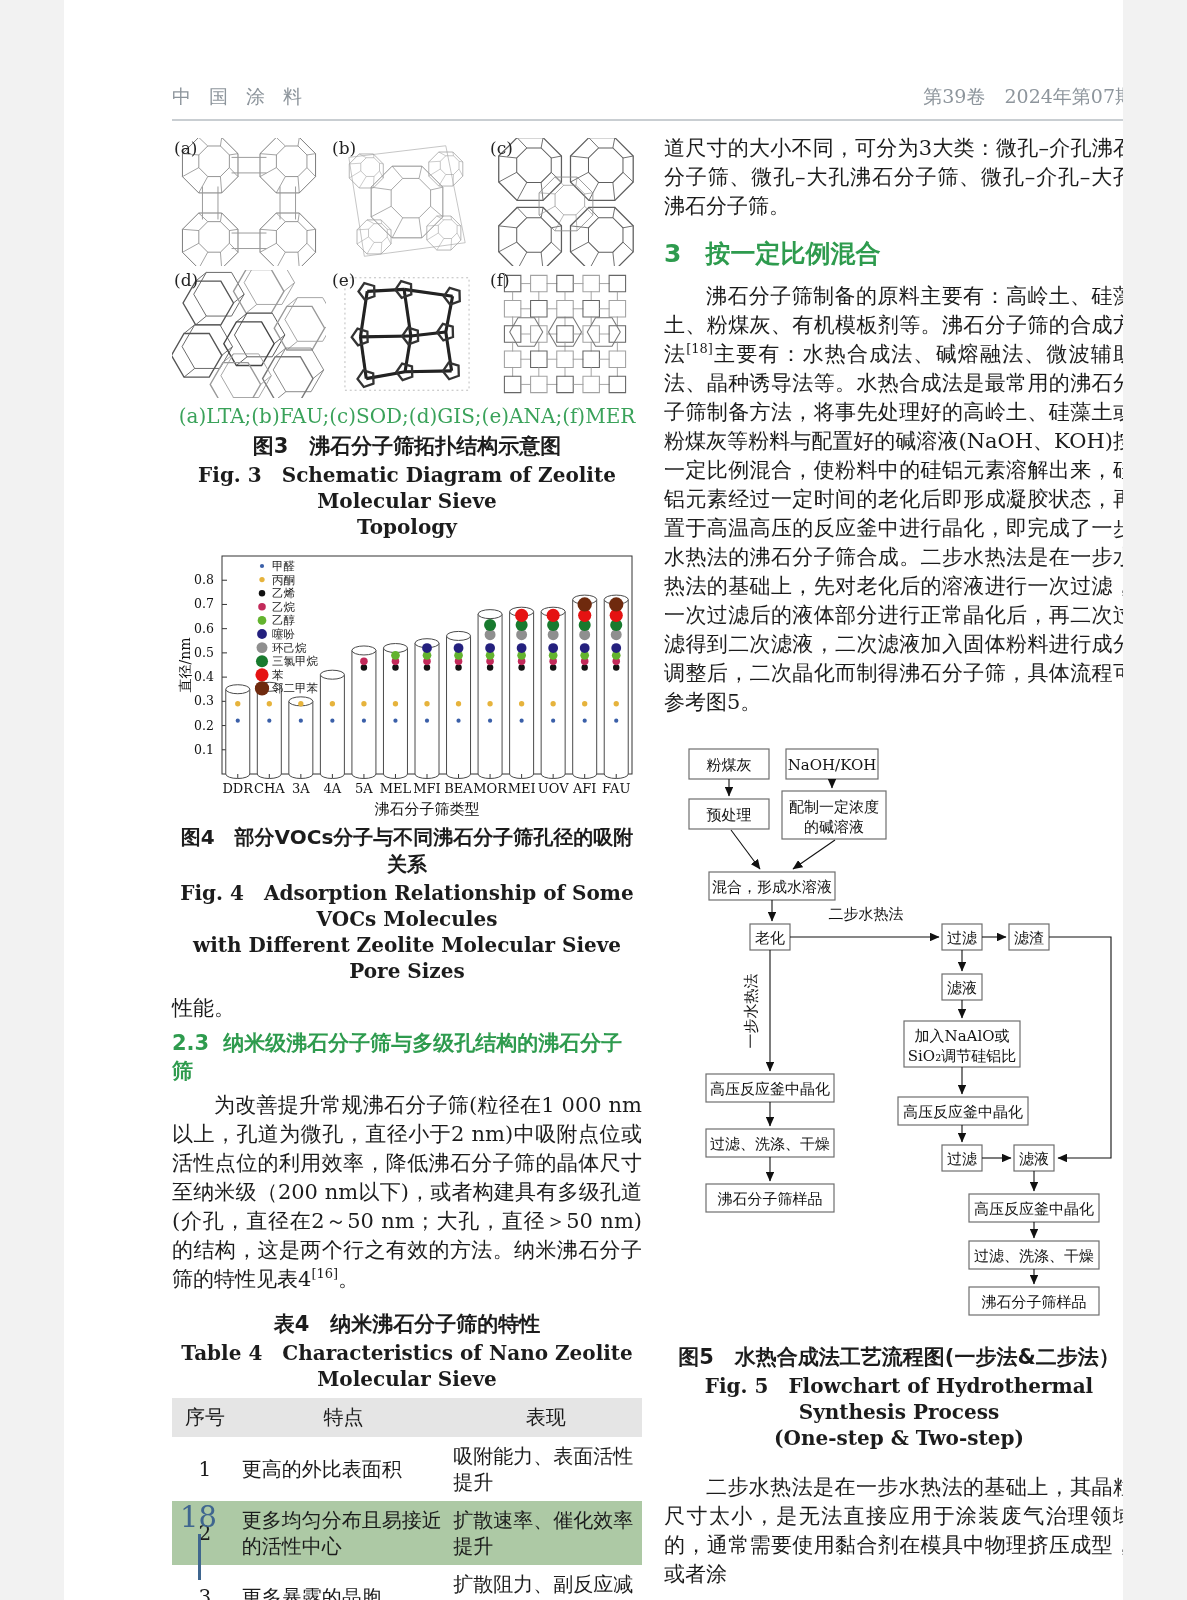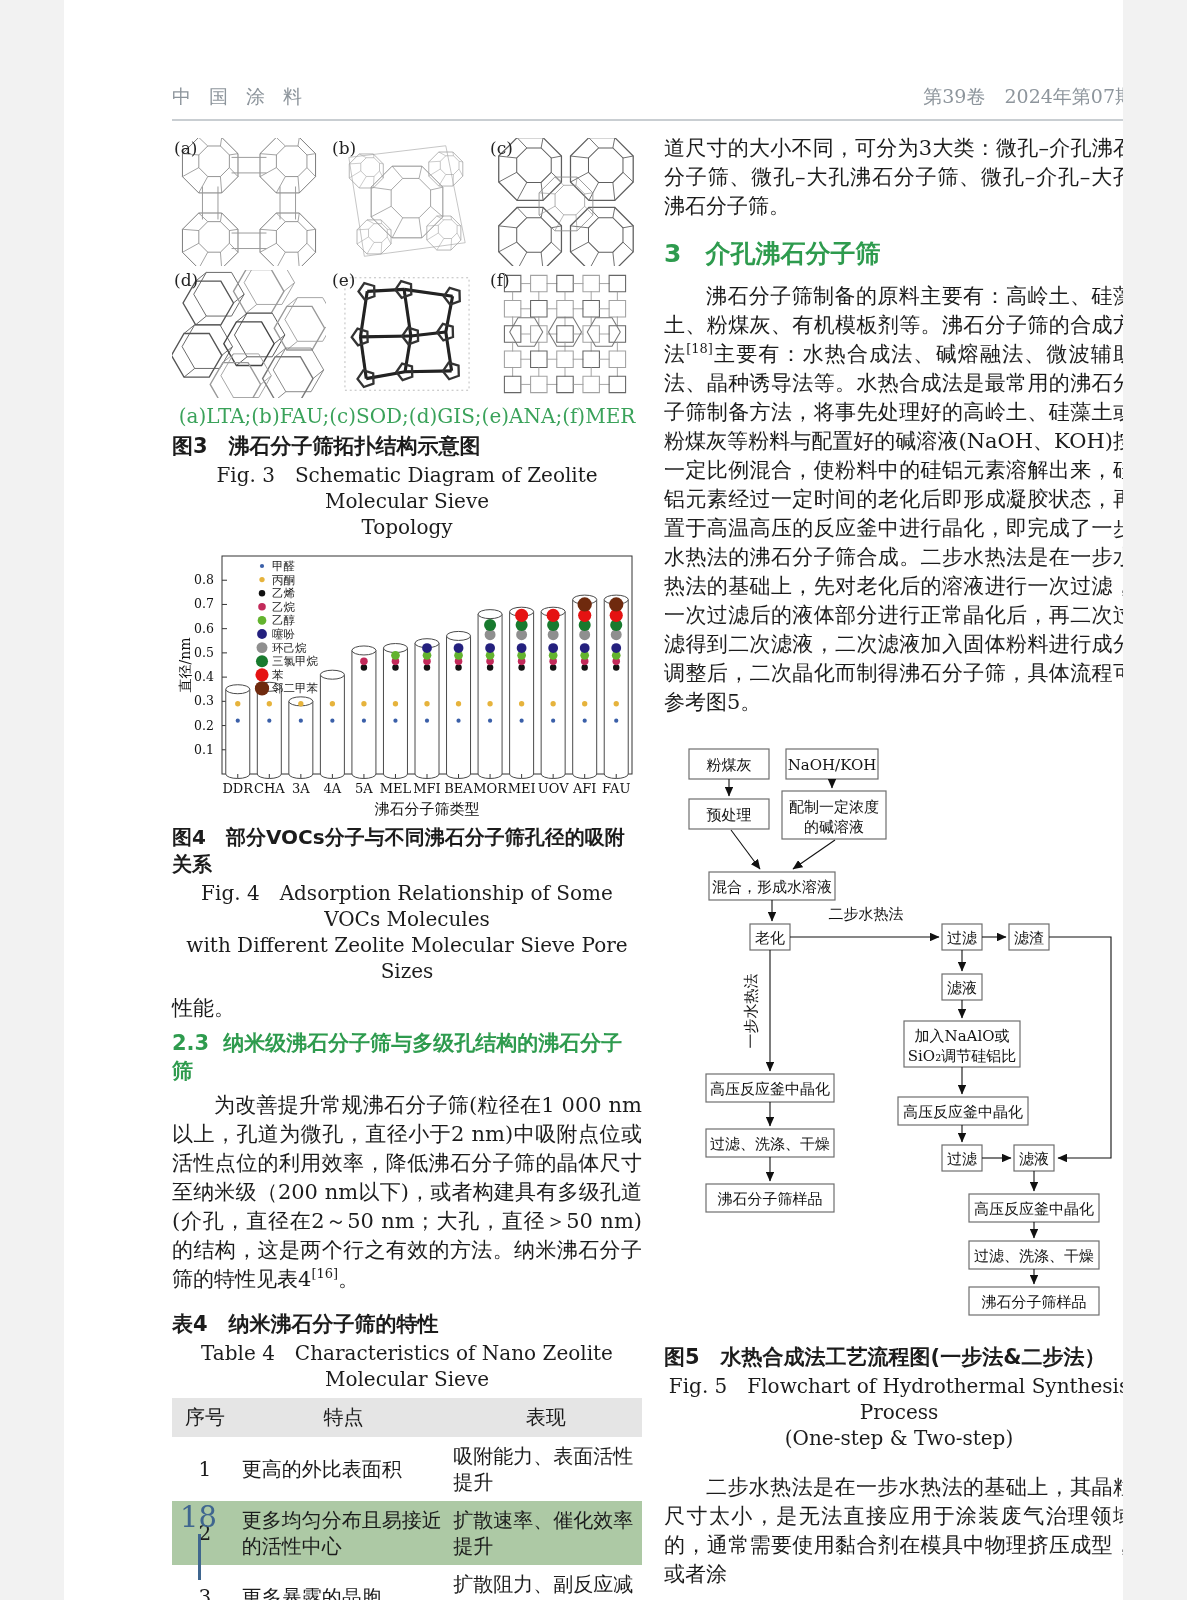--- a/index.html
+++ b/index.html
@@ -16,22 +16,22 @@
   p.body.ind{text-indent:2em;}
   sup{font-size:13px;line-height:0;}
   .sec3{color:#2e9b4e;font-family:"DejaVu Sans","Liberation Sans",sans-serif;font-weight:bold;
         font-size:25px;margin:16px 0 12px 0;}
   .sec3 .num{margin-right:24px;}
   .sec23{color:#2e9b4e;font-family:"DejaVu Sans","Liberation Sans",sans-serif;font-weight:bold;
         font-size:21px;margin:6px 0 6px 0;}
   .sec23 .num{margin-right:14px;}
   .cap-codes{color:#3aa25a;font-size:20px;text-align:center;margin:6px 0 2px 0;}
   .cap-cn{font-family:"DejaVu Sans","Liberation Sans",sans-serif;font-weight:bold;font-size:21px;
-          margin:4px 0 2px 0;}
-  .cap-en{font-weight:normal;font-size:20px;text-align:center;margin:2px 0;line-height:26px;}
+          text-align:center;margin:4px 0 2px 0;}
+  .cap-en{font-weight:bold;font-size:20px;text-align:center;margin:2px 0;line-height:26px;}
   
   .fig3{display:grid;grid-template-columns:repeat(3,1fr);grid-auto-rows:128px;gap:4px;margin-top:4px;}
   .fig3 .cell{position:relative;}
   .fig3 .lbl{position:absolute;left:2px;top:0;font-size:17px;color:#222;}
   .fig3 svg{width:100%;height:100%;}
   
   table.t4{border-collapse:collapse;width:100%;margin-top:6px;font-size:20px;border-bottom:2px solid #4a4a4a;}
   table.t4 th{background:#e5e5e5;font-weight:normal;padding:6px 4px;font-size:20px;}
   table.t4 td{padding:6px 4px;line-height:26px;}
   table.t4 tr.g td{background:#adc9a5;}
@@ -614,21 +614,21 @@
         </tr>
       </tbody>
         </table>
 
     </div>
 
     <div class="col">
       <p class="body">道尺寸的大小不同，可分为3大类：微孔–介孔沸石分子筛、微孔–大孔沸石分子筛、微孔–介孔–大孔沸石分子筛。</p>
 
       <div class="sec3">
-        <span class="num">3</span><span>介孔沸石分子筛</span>
+        <span class="num">3</span><span>按一定比例混合</span>
       </div>
 
       <p class="body ind"><span>沸石分子筛制备的原料主要有：高岭土、硅藻土、粉煤灰、有机模板剂等。沸石分子筛的合成方法</span><sup>[18]</sup><span>主要有：水热合成法、碱熔融法、微波辅助法、晶种诱导法等。水热合成法是最常用的沸石分子筛制备方法，将事先处理好的高岭土、硅藻土或粉煤灰等粉料与配置好的碱溶液(NaOH、KOH)按一定比例混合，使粉料中的硅铝元素溶解出来，硅铝元素经过一定时间的老化后即形成凝胶状态，再置于高温高压的反应釜中进行晶化，即完成了一步水热法的沸石分子筛合成。二步水热法是在一步水热法的基础上，先对老化后的溶液进行一次过滤，一次过滤后的液体部分进行正常晶化后，再二次过滤得到二次滤液，二次滤液加入固体粉料进行成分调整后，二次晶化而制得沸石分子筛，具体流程可参考图5。</span></p>
 
       
       <svg class="fc" width="470" height="596" viewBox="0 0 470 596" style="margin-top:8px;">
         <defs>
           <marker id="ah" markerWidth="10" markerHeight="8" refX="8.5" refY="4" orient="auto">
             <path d="M0,0 L9,4 L0,8 z" fill="#111"></path>
           </marker>

